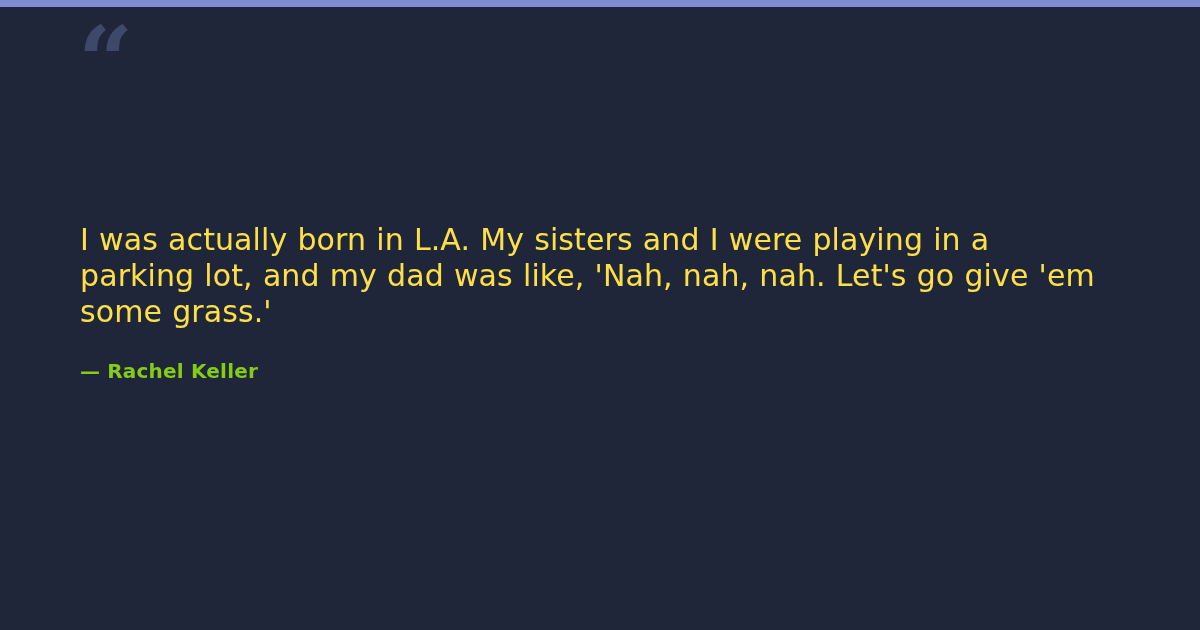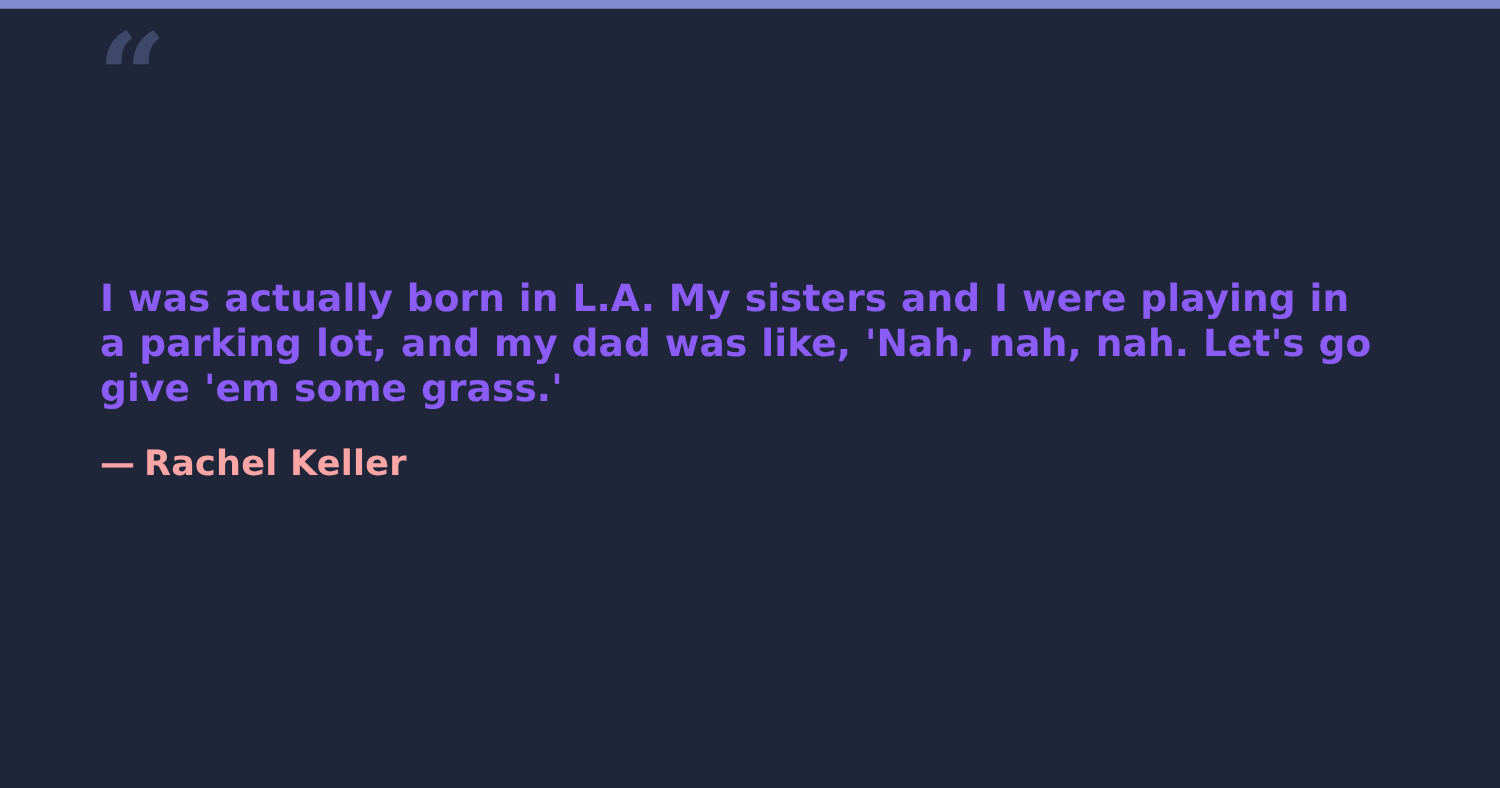--- a/index.html
+++ b/index.html
@@ -44,34 +44,34 @@
     position: absolute;
     left: 80px;
     top: 222px;
     width: 1030px;
   }
 
   .quote-text {
     margin: 0;
     font-size: 30px;
     line-height: 36px;
-    font-weight: 700;
-    color: #8b5cf6;
+    font-weight: 400;
+    color: #fde047;
     letter-spacing: 0.1px;
     word-spacing: 0.5px;
   }
 
   .quote-attribution {
     position: absolute;
     left: 80px;
     top: 356px;
-    font-size: 28px;
+    font-size: 20px;
     font-weight: 700;
     line-height: 30px;
-    color: #fca5a5;
+    color: #84cc16;
     letter-spacing: 0.2px;
     white-space: nowrap;
     text-align: right;
   }
 
   .attribution-dash {
     display: inline-block;
     margin-right: 7px;
   }
 

